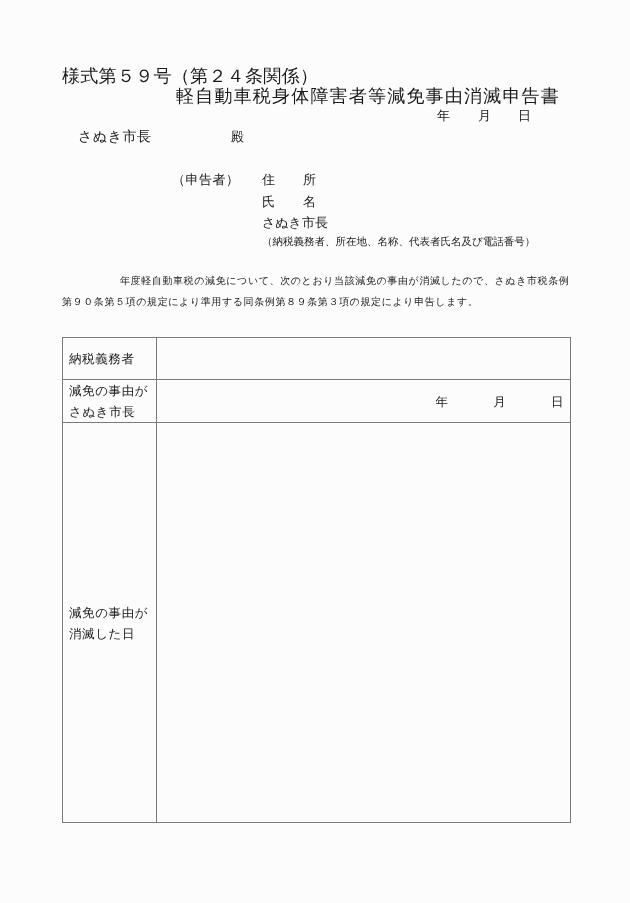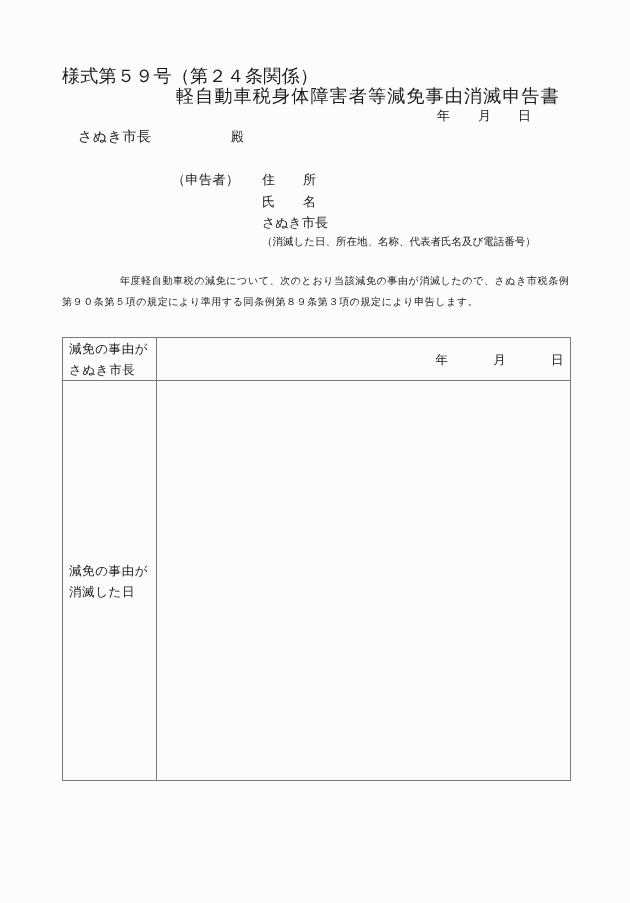--- a/index.html
+++ b/index.html
@@ -85,32 +85,36 @@
     <span>所</span>
   </span>
 </div>
 <div class="abs field-label" style="top:193px;">
   <span class="field-spread">
     <span>氏</span>
     <span>名</span>
   </span>
 </div>
 <div class="abs field-label" style="top:214px;">さぬき市長</div>
-<div class="abs" id="corp-note">（消滅した日、所在地、名称、代表者氏名及び電話番号）</div>
+<div class="abs" id="corp-note">（納税義務者、所在地、名称、代表者氏名及び電話番号）</div>
 
 <div id="body-text">
   <span class="para">年度軽自動車税の減免について、次のとおり当該減免の事由が消滅したので、さぬき市税条例第９０条第５項の規定により準用する同条例第８９条第３項の規定により申告します。</span>
 </div>
 
 <table id="form-table">
   <colgroup>
       <col class="c1">
       <col class="c2">
     </colgroup>
   <tbody>
+      <tr class="r1">
+    <td>納税義務者</td>
+    <td></td>
+  </tr>
   <tr class="r2">
     <td>
       <div>減免の事由が</div>
       <div>さぬき市長</div>
     </td>
     <td class="date-cell">
       <span class="d" style="margin-left:106px;">年</span>
       <span class="d" style="margin-left:40px;">月</span>
       <span class="d" style="margin-left:40px;">日</span>
     </td>

